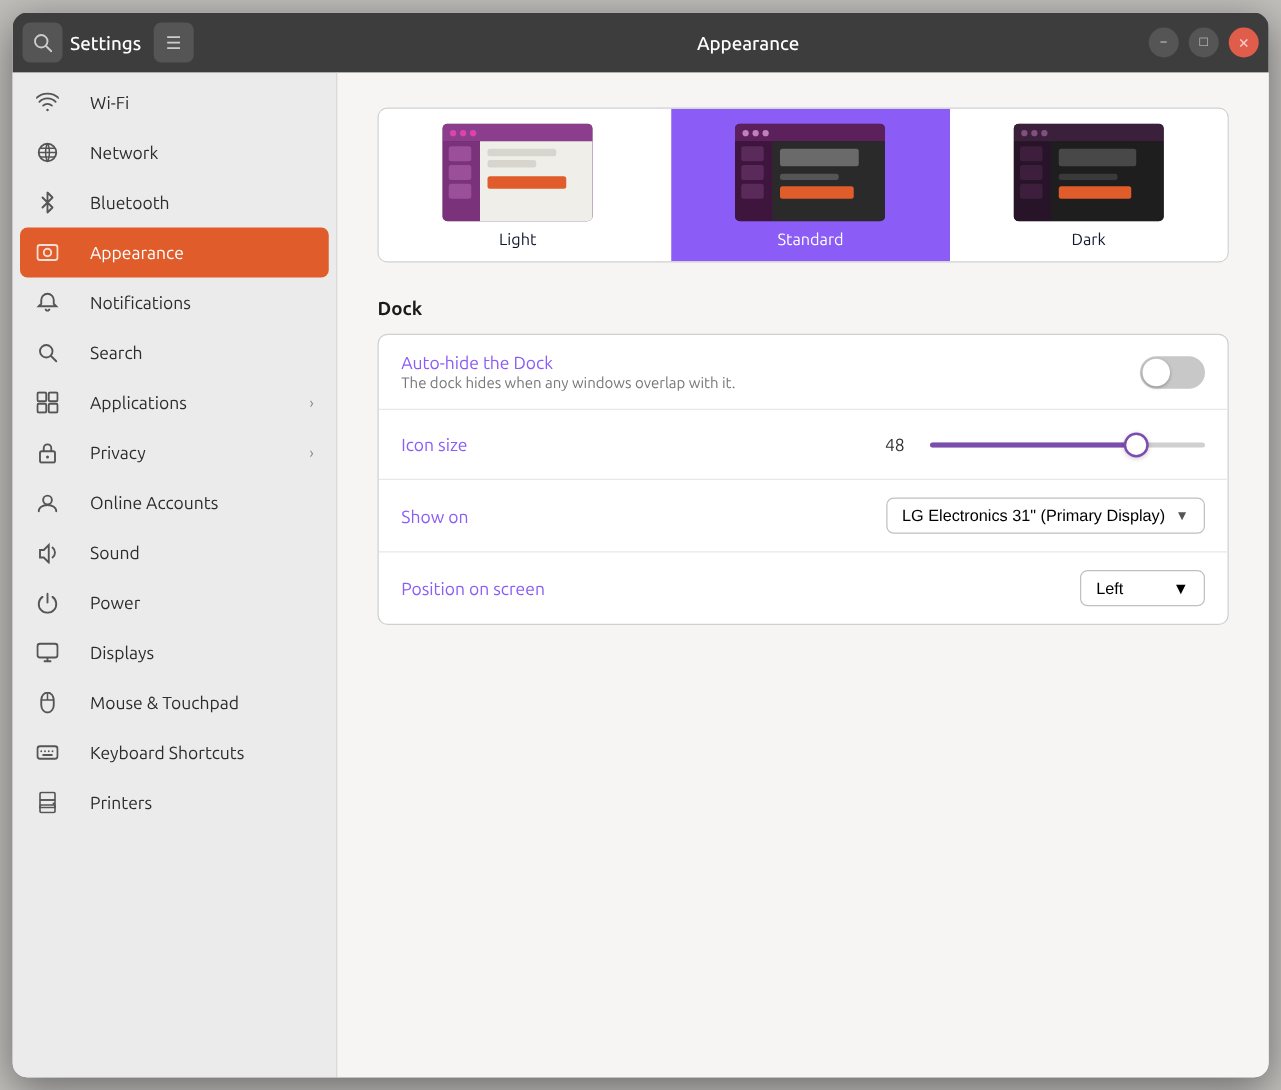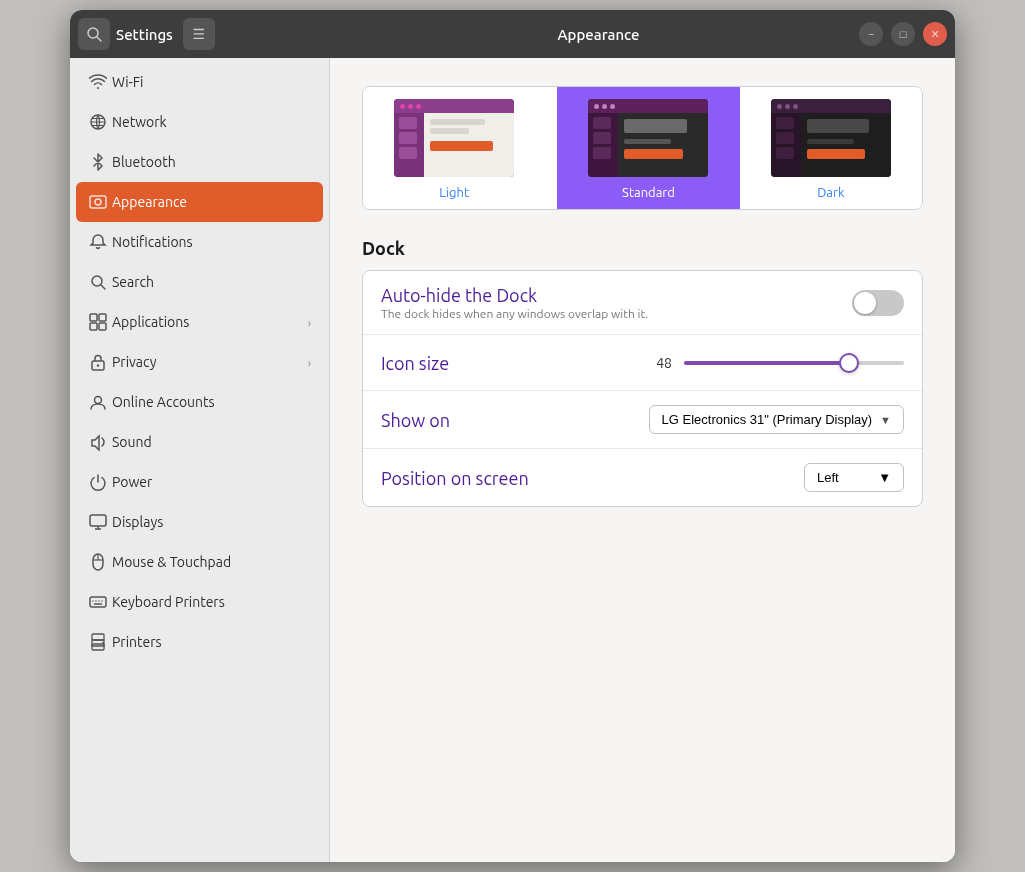--- a/index.html
+++ b/index.html
@@ -5,21 +5,21 @@
     * { box-sizing: border-box; margin: 0; padding: 0; }
     body {
       background: #c0bfbc;
       display: flex;
       align-items: center;
       justify-content: center;
       min-height: 100vh;
       font-family: 'Segoe UI', Ubuntu, sans-serif;
     }
     .window {
-      width: 885px;
+      width: 1005px;
       height: 852px;
       background: #f6f5f4;
       border-radius: 12px;
       overflow: hidden;
       box-shadow: 0 8px 32px rgba(0,0,0,0.45);
       display: flex;
       flex-direction: column;
     }
     .titlebar {
       background: #3d3d3d;
@@ -85,21 +85,21 @@
       width: 260px;
       background: #ebebeb;
       border-right: 1px solid #d3d3d3;
       overflow-y: auto;
       flex-shrink: 0;
       padding: 4px 0;
     }
     .sidebar-item {
       display: flex;
       align-items: center;
-      gap: 4px;
+      gap: 24px;
       padding: 10px 18px;
       cursor: pointer;
       font-size: 14px;
       color: #2d2d2d;
       position: relative;
     }
     .sidebar-item.active {
       background: #e05c2a;
       color: #fff;
       border-radius: 6px;
@@ -153,21 +153,21 @@
     }
     .color-option .preview {
       width: 120px;
       height: 78px;
       border-radius: 4px;
       overflow: hidden;
       margin-bottom: 8px;
     }
     .color-option .label {
       font-size: 13px;
-      color: #3b82f6;
+      color: #0f172a;
     }
     .color-option.selected .label { color: #fff; }
     
     .preview-light {
       background: #6b2d6b;
       position: relative;
     }
     .preview-light .pbar {
       height: 14px;
       background: #8b3e8b;
@@ -341,42 +341,42 @@
       background: #555;
       border-radius: 2px;
     }
     .preview-dark .pmain-accent {
       height: 10px;
       background: #e05c2a;
       border-radius: 2px;
       margin-top: 2px;
     }
     .dock-section-title {
-      font-size: 18px;
+      font-size: 15px;
       font-weight: 600;
       color: #1a1a1a;
       margin-bottom: 12px;
     }
     .dock-panel {
       border: 1px solid #d0d0d0;
       border-radius: 8px;
       background: #fff;
       overflow: hidden;
     }
     .dock-row {
       display: flex;
       align-items: center;
       padding: 14px 18px;
       border-bottom: 1px solid #e8e8e8;
       min-height: 56px;
     }
     .dock-row:last-child { border-bottom: none; }
     .dock-row-label {
-      font-size: 18px;
-      color: #4c1d95;
+      font-size: 14px;
+      color: #8b5cf6;
       min-width: 160px;
     }
     .dock-row-sublabel {
       font-size: 12px;
       color: #777;
       margin-top: 2px;
     }
     .dock-row-control {
       margin-left: auto;
       display: flex;
@@ -397,21 +397,20 @@
       position: absolute;
       top: 2px; left: 2px;
       box-shadow: 0 1px 3px rgba(0,0,0,0.3);
       transition: left 0.2s;
     }
     
     .slider-container {
       display: flex;
       align-items: center;
       gap: 12px;
-      text-align: right;
     }
     .slider-value {
       font-size: 14px;
       color: #333;
       min-width: 24px;
     }
     .slider-track {
       width: 220px;
       height: 4px;
       background: #d0d0d0;
@@ -652,21 +651,21 @@
         <span class="icon">
           <svg width="18" height="18" viewBox="0 0 18 18" fill="none">
             <rect x="1" y="4" width="16" height="10" rx="2" stroke="#555" stroke-width="1.5" fill="none"></rect>
             <line x1="4" y1="8" x2="4" y2="8" stroke="#555" stroke-width="1.5" stroke-linecap="round"></line>
             <line x1="7" y1="8" x2="7" y2="8" stroke="#555" stroke-width="1.5" stroke-linecap="round"></line>
             <line x1="10" y1="8" x2="10" y2="8" stroke="#555" stroke-width="1.5" stroke-linecap="round"></line>
             <line x1="13" y1="8" x2="13" y2="8" stroke="#555" stroke-width="1.5" stroke-linecap="round"></line>
             <line x1="5.5" y1="11" x2="12.5" y2="11" stroke="#555" stroke-width="1.5" stroke-linecap="round"></line>
           </svg>
         </span>
-        <span>Keyboard Printers</span>
+        <span>Keyboard Shortcuts</span>
       </div>
 
       <div class="sidebar-item">
         <span class="icon">
           <svg width="18" height="18" viewBox="0 0 18 18" fill="none">
             <rect x="3" y="1" width="12" height="6" rx="1" stroke="#555" stroke-width="1.3" fill="none"></rect>
             <rect x="3" y="11" width="12" height="6" rx="1" stroke="#555" stroke-width="1.3" fill="none"></rect>
             <path d="M3 7h12v6H3z" stroke="#555" stroke-width="1.3" fill="none"></path>
             <circle cx="14" cy="10" r="1" fill="#555"></circle>
           </svg>

